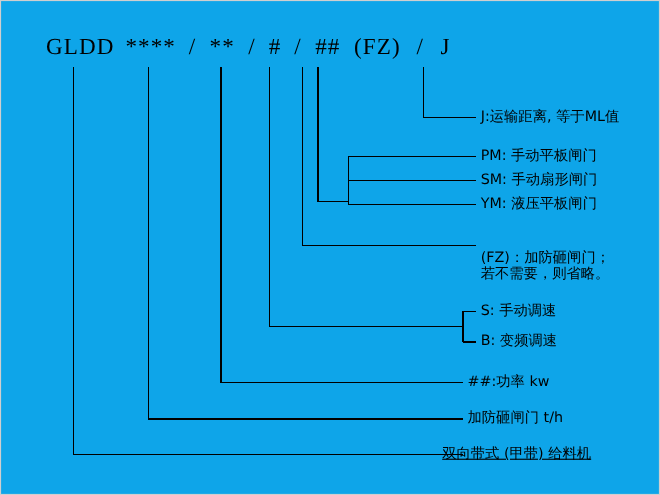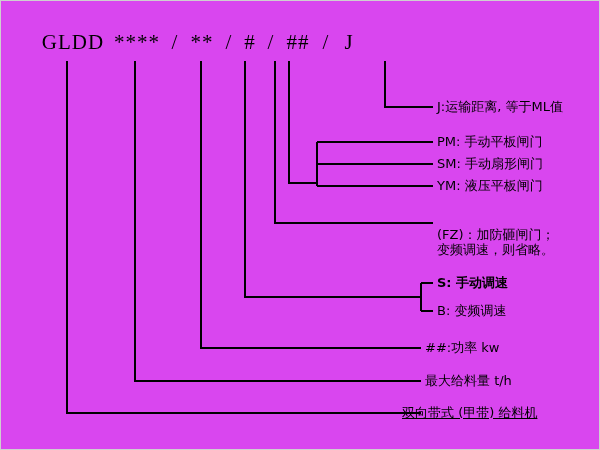--- a/index.html
+++ b/index.html
@@ -12,21 +12,21 @@
     background: #ffffff;
     font-family: "Liberation Sans", sans-serif;
     overflow: hidden;
   }
   #stage {
     position: relative;
     width: 600px;
     height: 450px;
     border: 1px solid #cfcfcf;
     box-sizing: border-box;
-    background: #d946ef;
+    background: #0ea5e9;
   }
   .code-row {
     position: absolute;
     top: 24px;
     left: 36px;
     width: 420px;
     height: 34px;
     display: flex;
     align-items: center;
   }
@@ -71,20 +71,21 @@
 
   <div class="code-row">
     <span class="code-tok" style="width:72px;">GLDD</span>
     <span class="code-tok" style="width:56px;">****</span>
     <span class="code-tok" style="width:20px;">/</span>
     <span class="code-tok" style="width:34px;">**</span>
     <span class="code-tok" style="width:20px;">/</span>
     <span class="code-tok" style="width:22px;">#</span>
     <span class="code-tok" style="width:20px;">/</span>
     <span class="code-tok" style="width:34px;">##</span>
+    <span class="code-tok" style="width:56px;">(FZ)</span>
     <span class="code-tok" style="width:22px;">/</span>
     <span class="code-tok" style="width:24px;">J</span>
   </div>
 
   <svg class="lines" viewBox="0 0 600 450">
 
     <path d="M 384 60 L 384 106 L 432 106"></path>
 
     <path d="M 288 60 L 288 182 L 316 182"></path>
     <path d="M 316 182 L 316 141"></path>
@@ -106,20 +107,20 @@
     <path d="M 134 60 L 134 380 L 420 380"></path>
 
     <path d="M 66 60 L 66 412 L 420 412"></path>
   </svg>
 
   <div class="label cjk" style="left:436px; top:97px;">J:运输距离, 等于ML值</div>
   <div class="label cjk" style="left:436px; top:132px;">PM: 手动平板闸门</div>
   <div class="label cjk" style="left:436px; top:176px;">YM: 液压平板闸门</div>
   <div class="label cjk" style="left:436px; top:154px;">SM: 手动扇形闸门</div>
   <div class="label cjk" style="left:436px; top:225px;">(FZ)：加防砸闸门；</div>
-  <div class="label cjk" style="left:436px; top:240px;">变频调速，则省略。</div>
-  <div class="label cjk" style="left:436px; top:273px;font-weight:bold;">S: 手动调速</div>
+  <div class="label cjk" style="left:436px; top:240px;">若不需要，则省略。</div>
+  <div class="label cjk" style="left:436px; top:273px;">S: 手动调速</div>
   <div class="label cjk" style="left:424px; top:338px;">##:功率 kw</div>
   <div class="label cjk" style="left:436px; top:301px;">B: 变频调速</div>
-  <div class="label cjk" style="left:424px; top:371px;">最大给料量 t/h</div>
+  <div class="label cjk" style="left:424px; top:371px;">加防砸闸门 t/h</div>
   <div class="label cjk" style="left:401px; top:403px;text-decoration:underline;">双向带式 (甲带) 给料机</div>
 
 </div>
 
 </body></html>

